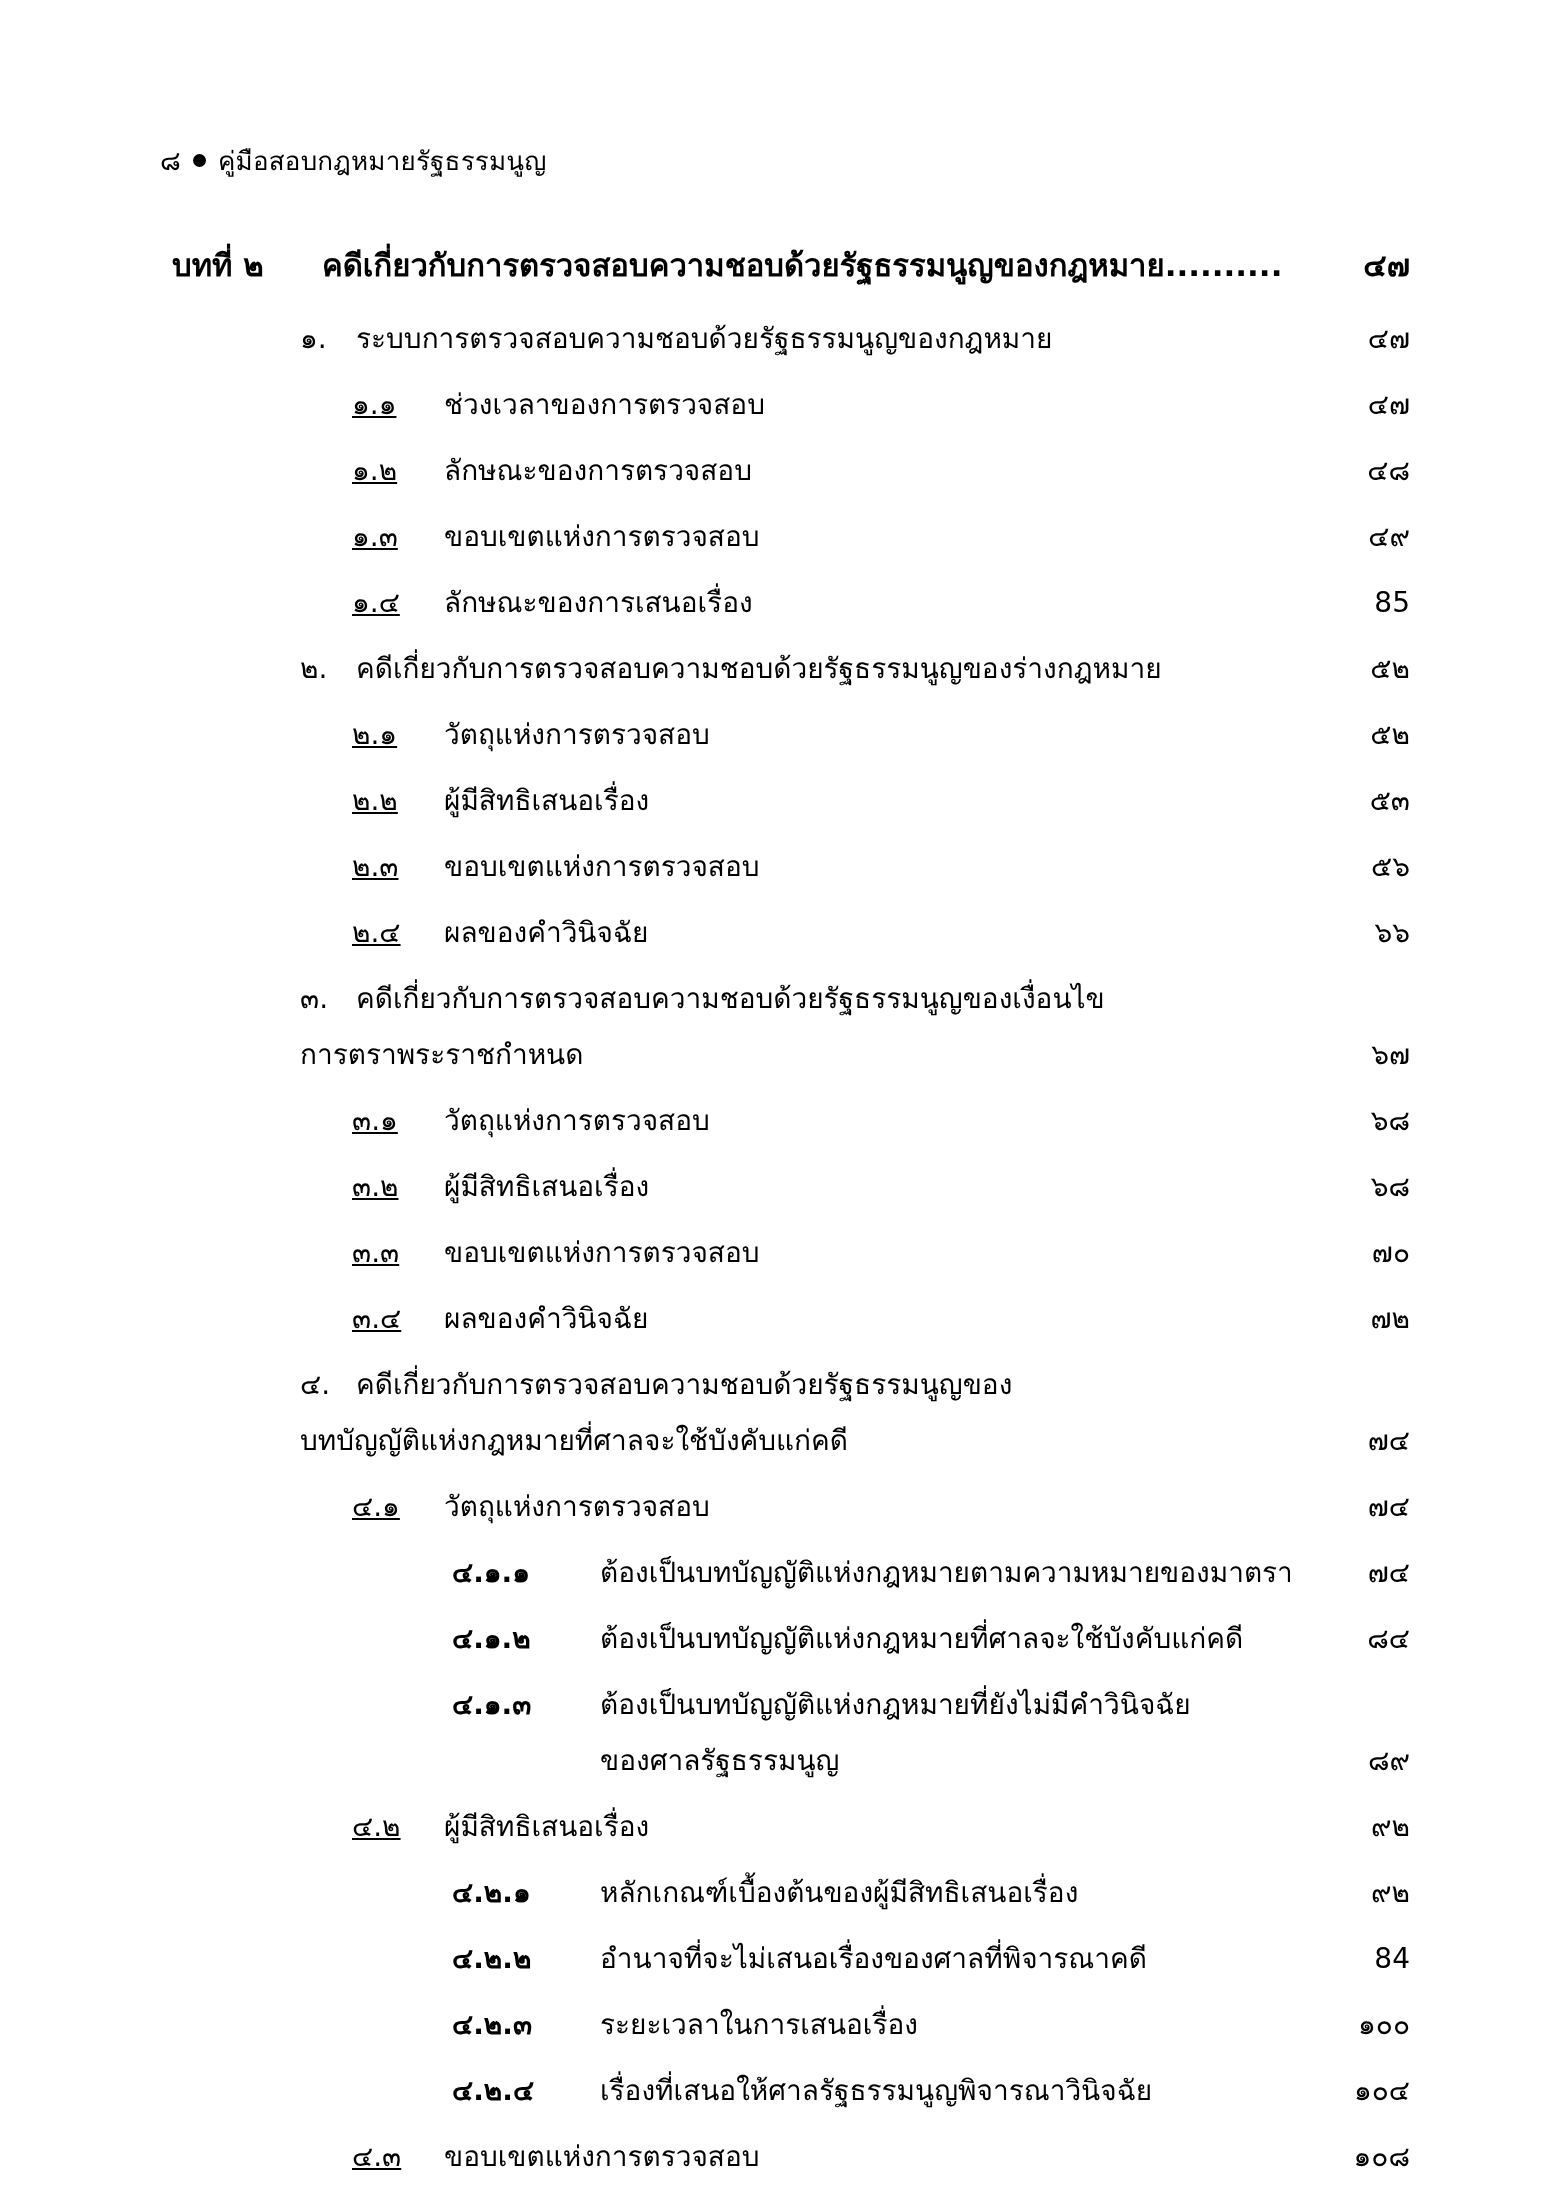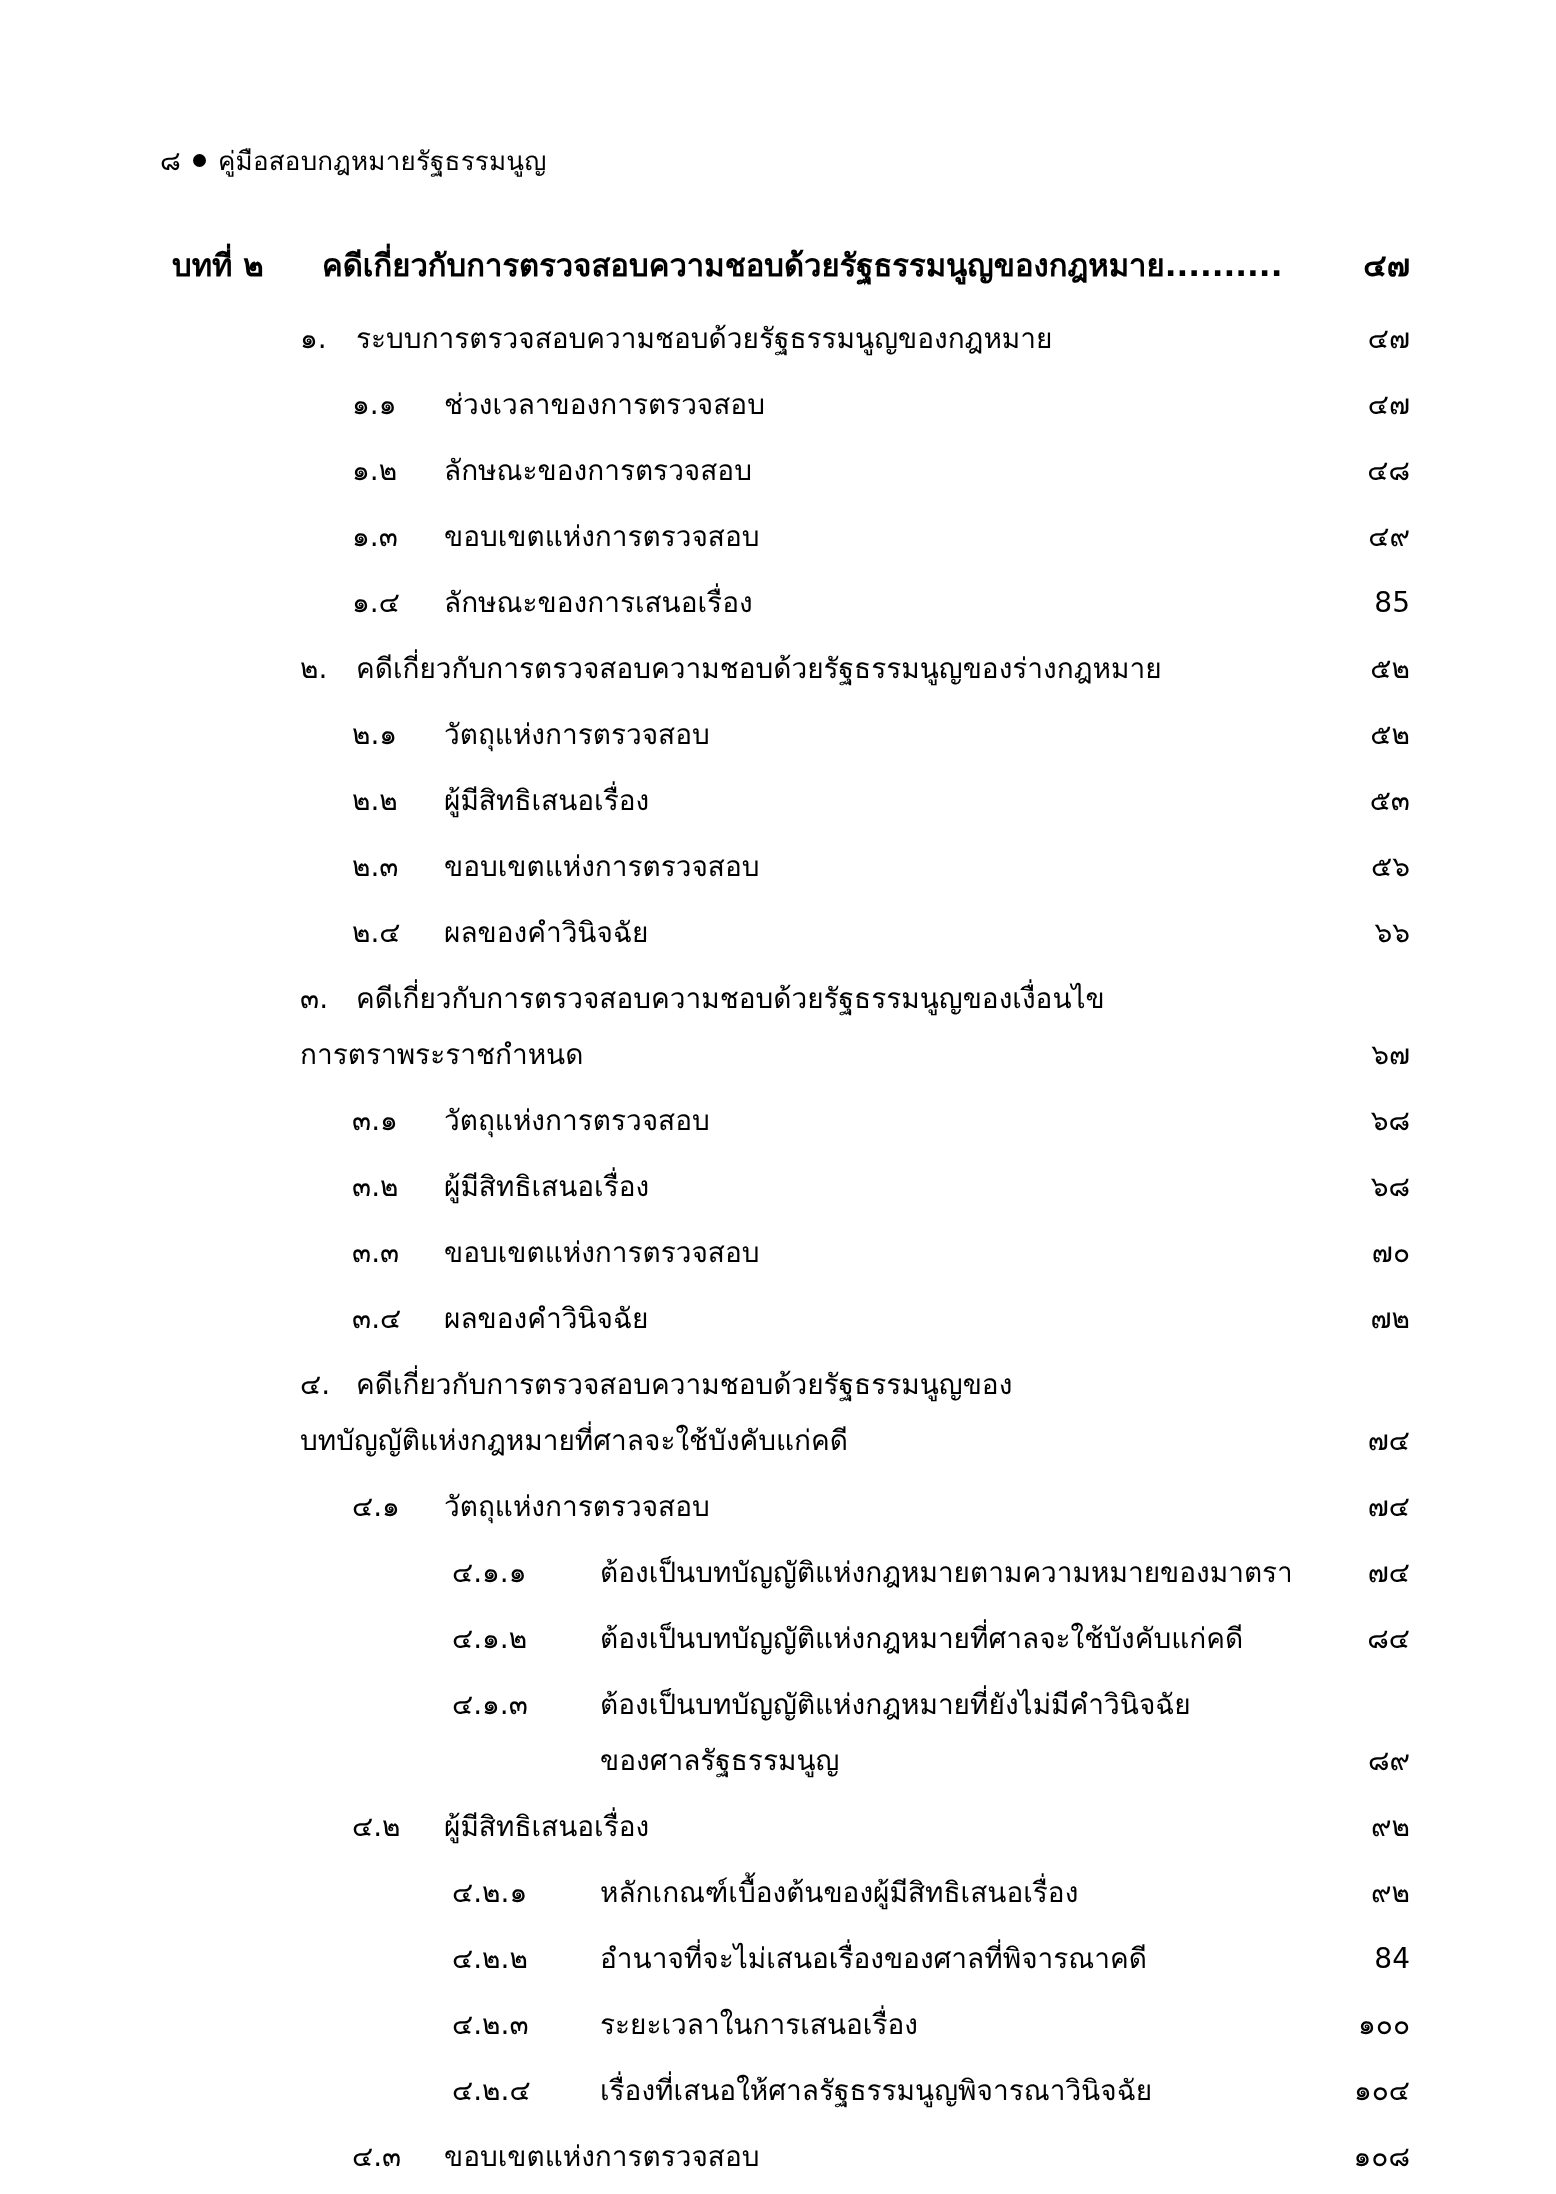--- a/index.html
+++ b/index.html
@@ -104,29 +104,29 @@
     align-items: flex-end;
   }
   .row.level-1-cont .num { width: 0px; }
 
   
   .row.level-2 {
     font-size: 28px;
     padding-left: 352px;
     margin-bottom: 22px;
   }
-  .row.level-2 .num { width: 92px; }
+  .row.level-2 .num { width: 92px; text-decoration: underline; }
 
   
   .row.level-3 {
     font-size: 28px;
     padding-left: 452px;
     margin-bottom: 22px;
   }
-  .row.level-3 .num { width: 148px; }
+  .row.level-3 .num { width: 148px; font-weight: bold; }
 
   
   .row.level-3-cont {
     font-size: 28px;
     padding-left: 600px;
     margin-bottom: 22px;
   }
   .row.level-3-cont .num { width: 0px; }
 
   .row.tight { margin-bottom: 12px; }

